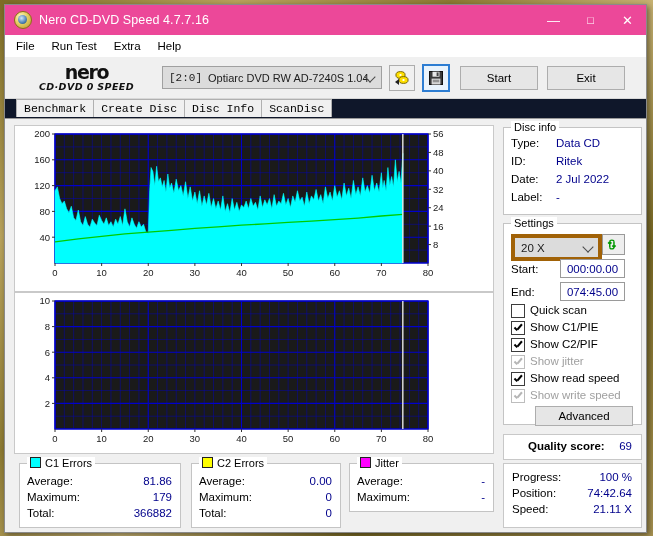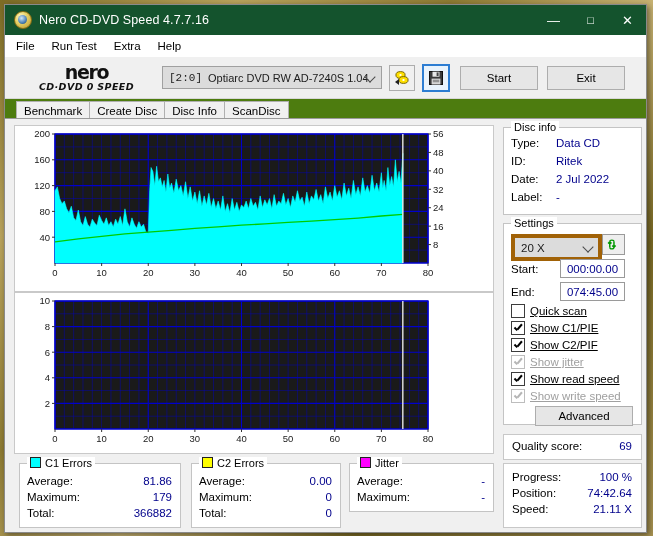--- a/index.html
+++ b/index.html
@@ -11,21 +11,21 @@
     background-image:linear-gradient(135deg,#7d6c25 0%,#b9a35c 20%,#8d7a32 38%,#c7b272 55%,#7a6a24 75%,#a89352 100%);
   }
   .win{
     position:absolute;left:4px;top:4px;width:641px;height:527px;
     background:#f0f0f0;
     border:1px solid #8a8a8a;
     box-shadow:2px 2px 6px rgba(0,0,0,.45);
   }
   
   .titlebar{
-    height:30px;background:#14532d;
+    height:30px;background:#ec4899;
     display:flex;align-items:center;
     color:#ffffff;
     position:relative;
   }
   .title-icon{width:16px;height:16px;margin-left:9px;margin-right:7px;border-radius:50%;
     background:radial-gradient(circle at 35% 30%,#fff6c0 0%,#e8d36a 40%,#b8952a 100%);
     border:1px solid #8a6f14;position:relative;flex:none;}
   .title-icon:after{content:"";position:absolute;left:3px;top:2.5px;width:9px;height:9px;border-radius:50%;
     background:radial-gradient(circle at 40% 35%,#cfe6f7 0%,#4a7fb5 60%,#16395e 100%);}
   .title-text{font-size:12.5px;letter-spacing:.1px;}
@@ -55,40 +55,40 @@
   .chev{position:absolute;right:7px;top:6px;width:7px;height:7px;
     border-left:1.4px solid #4a4a4a;border-bottom:1.4px solid #4a4a4a;transform:rotate(-45deg);}
   .tbtn{width:24px;height:24px;margin-left:7px;border:1px solid #adadad;background:#f0f0f0;
     display:flex;align-items:center;justify-content:center;position:relative;}
   .tbtn.sel{border:2px solid #2d7dd2;background:#e9f3fc;}
   .btn{height:22px;border:1px solid #adadad;background:#e6e6e6;
     display:flex;align-items:center;justify-content:center;font-size:11.5px;color:#000;}
   .btn-start{width:76px;margin-left:10px;}
   .btn-exit{width:76px;margin-left:9px;}
   
-  .tabstrip{height:20px;background:#4d7c0f;display:flex;align-items:flex-end;padding-left:11px;
-    position:relative;}
+  .tabstrip{height:20px;background:#0f172a;display:flex;padding-left:11px;
+    position:relative;font-family:Liberation Mono, monospace;}
   .tab{height:17px;padding:0 7px;background:#f0f0f0;border:1px solid #b0b0b0;border-bottom:none;
     font-size:11.5px;color:#000;display:flex;align-items:center;margin-right:-1px;}
   .tab.active{height:20px;background:#ffffff;border-color:#9a9a9a;font-size:12px;position:relative;z-index:3;}
   
   .content{position:absolute;left:0;top:113px;right:0;bottom:0;background:#f0f0f0;
     border-top:1px solid #9a9a9a;}
   .panel{position:absolute;background:#ffffff;border:1px solid #c8c8c8;}
   
   .chart-wrap{position:absolute;background:#ffffff;border:1px solid #c9c9c9;}
   
   .gb{position:absolute;border:1px solid #c4c4c4;background:#fff;}
   .gb > .gt{position:absolute;top:-7px;left:7px;background:#fff;padding:0 3px;font-size:11px;color:#000;}
   .row{position:absolute;font-size:11.5px;color:#000;}
   .val{position:absolute;font-size:11.5px;color:#00008b;}
   .valr{position:absolute;font-size:11.5px;color:#00008b;text-align:right;}
   .inp{position:absolute;border:1px solid #9a9a9a;background:#fff;font-size:11.5px;color:#00008b;
     display:flex;align-items:center;justify-content:center;}
-  .cbx{position:absolute;display:flex;align-items:center;font-size:11.5px;color:#000;text-decoration:underline;}
+  .cbx{position:absolute;display:flex;font-size:11.5px;color:#000;}
   .cbx .box{width:12px;height:12px;border:1px solid #3c3c3c;background:#fff;margin-right:5px;
     display:flex;align-items:center;justify-content:center;flex:none;}
   .cbx.dis{color:#a0a0a0;}
   .cbx.dis .box{border-color:#bdbdbd;}
   .tick{width:9px;height:9px;position:relative;}
   .tick:before{content:"";position:absolute;left:0px;top:4px;width:4px;height:1.6px;background:#000;
     transform:rotate(45deg);}
   .tick:after{content:"";position:absolute;left:2.5px;top:2.5px;width:7px;height:1.6px;background:#000;
     transform:rotate(-50deg);}
   .tick.g:before,.tick.g:after{background:#b5b5b5;}
@@ -451,21 +451,21 @@
         <span class="box">
             <span class="tick g"></span>
           </span>
         <span>Show write speed</span>
       </div>
 
       <div class="btn" style="position:absolute;left:31px;top:182px;width:96px;height:18px;">Advanced</div>
     </div>
 
     <div class="panel" style="left:498px;top:315px;width:137px;height:24px;">
-      <div class="row" style="left:8px;top:5px;">Quality score:</div>
+      <div class="row" style="left:24px;top:5px;font-weight:bold;">Quality score:</div>
       <div class="valr" style="right:9px;top:5px;">69</div>
     </div>
 
     <div class="panel" style="left:498px;top:344px;width:137px;height:63px;">
       <div class="row" style="left:8px;top:7px;">Progress:</div>
       <div class="row" style="left:8px;top:23px;">Position:</div>
       <div class="row" style="left:8px;top:39px;">Speed:</div>
       <div class="valr" style="right:9px;top:7px;">100 %</div>
       <div class="valr" style="right:9px;top:23px;">74:42.64</div>
       <div class="valr" style="right:9px;top:39px;">21.11 X</div>

